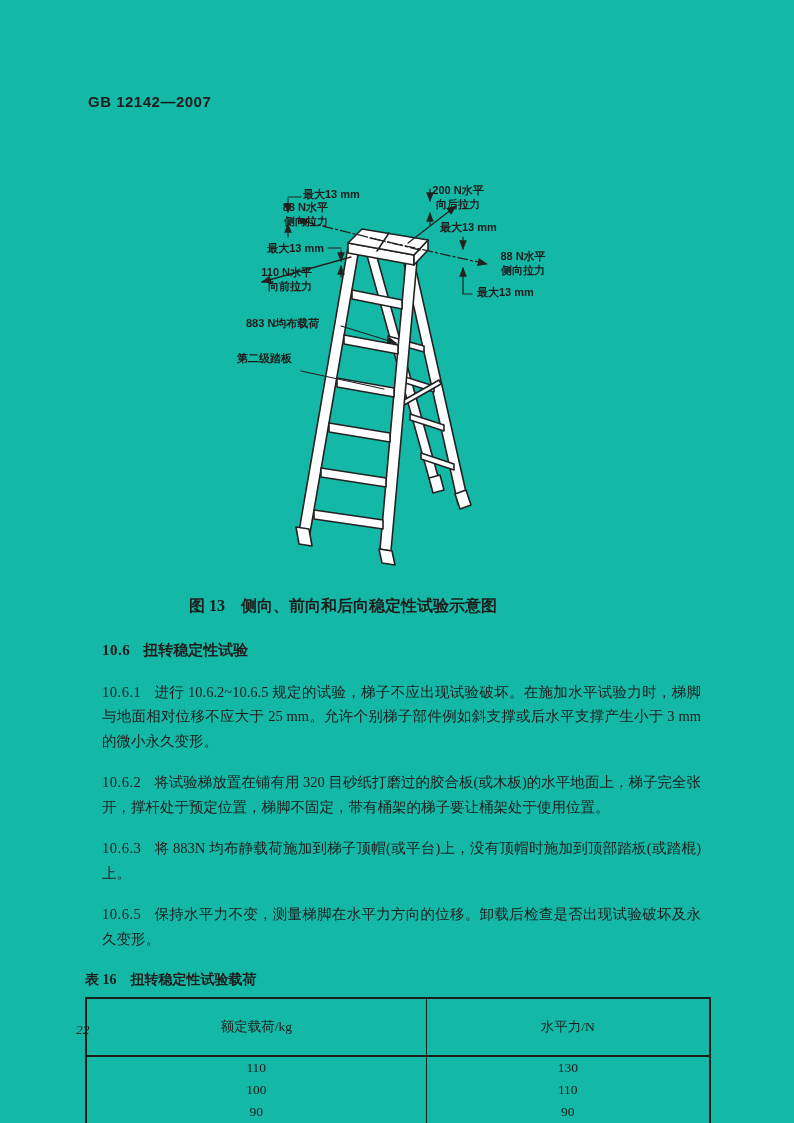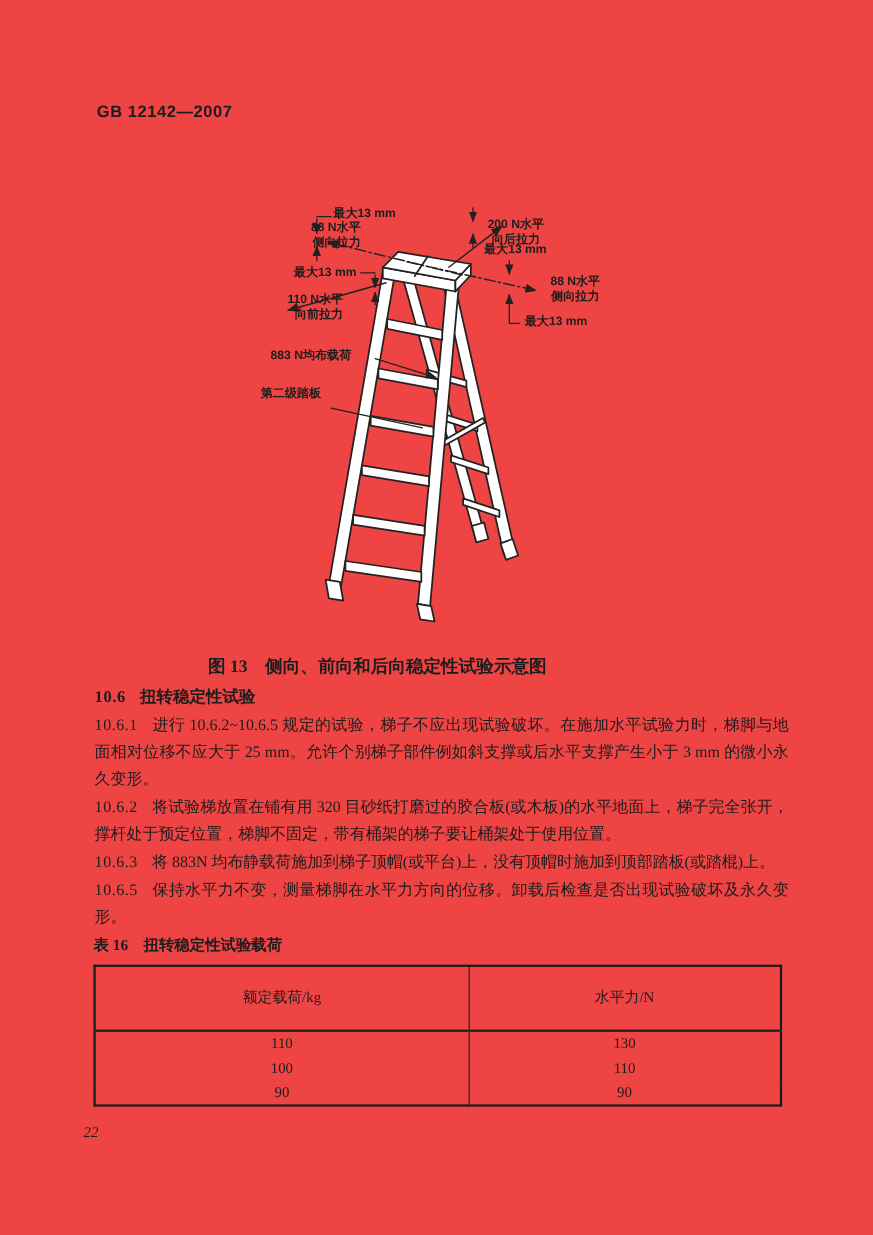--- a/index.html
+++ b/index.html
@@ -1,18 +1,18 @@
 <!DOCTYPE html>
 <html><head>
 <meta charset="utf-8">
 <style>
   html,body { margin:0; padding:0; background:#e8e8e8; }
   .page {
     position:relative; width:794px; height:1123px; margin:0 auto;
-    background:#ef4444; color:#1c1c1c; overflow:hidden;
+    background:#14b8a6; color:#1c1c1c; overflow:hidden;
     font-family:"Liberation Serif", serif;
   }
   .doc-code {
     position:absolute; left:88px; top:93px;
     font-family:"Liberation Sans", sans-serif;
     font-size:15px; font-weight:bold; letter-spacing:0.5px;
   }
   
   .fig-svg { position:absolute; left:185px; top:165px; width:430px; height:435px; }
   .fig-label {
@@ -24,21 +24,21 @@
   .lbl-left   { text-align:right; }
   .fig-caption {
     position:absolute; left:0; top:596px; width:686px;
     text-align:center; font-size:16px; font-weight:bold;
   }
   
   .content {
     position:absolute; left:85px; top:621px; width:633px;
     font-size:14.5px; line-height:24.5px; text-align:justify;
   }
-  .content p { margin:1px; }
+  .content p { margin:17px; }
   .sec-heading { font-weight:bold; font-size:15px; }
   .pnum { margin-right:13px; letter-spacing:0.5px; }
   .tbl-caption { text-align:left; font-weight:bold; font-size:14px; margin-top:2px; }
   
   .test-table {
     width:626px; margin-top:4px;
     border-collapse:collapse; border:2px solid #1c1c1c;
     font-size:13.5px; text-align:center;
   }
   .test-table th {
@@ -119,21 +119,21 @@
       <line x1="341" y1="277" x2="341" y2="266" marker-end="url(#arr)"></line>
       <line x1="463" y1="237" x2="463" y2="249" marker-end="url(#arr)"></line>
       <line x1="463" y1="291" x2="463" y2="268" marker-end="url(#arr)"></line>
       <path d="M463,291 L463,294 L472,294"></path>
     </g>
   </svg>
 
   <div class="fig-label lbl-left" style="left:240px; top:201px; width:88px;">88 N水平
 侧向拉力</div>
   <div class="fig-label" style="left:303px; top:188px;">最大13 mm</div>
-  <div class="fig-label" style="left:433px; top:184px; width:72px;margin-top:14px;">200 N水平
+  <div class="fig-label" style="left:422px; top:184px; width:72px;">200 N水平
 向后拉力</div>
   <div class="fig-label" style="left:440px; top:221px;">最大13 mm</div>
   <div class="fig-label lbl-left" style="left:256px; top:242px; width:68px;">最大13 mm</div>
   <div class="fig-label lbl-left" style="left:232px; top:266px; width:80px;">110 N水平
 向前拉力</div>
   <div class="fig-label" style="left:490px; top:250px; width:66px;">88 N水平
 侧向拉力</div>
   <div class="fig-label" style="left:477px; top:286px;">最大13 mm</div>
   <div class="fig-label lbl-left" style="left:246px; top:317px;">883 N均布载荷</div>
   <div class="fig-label lbl-left" style="left:237px; top:352px;">第二级踏板</div>

